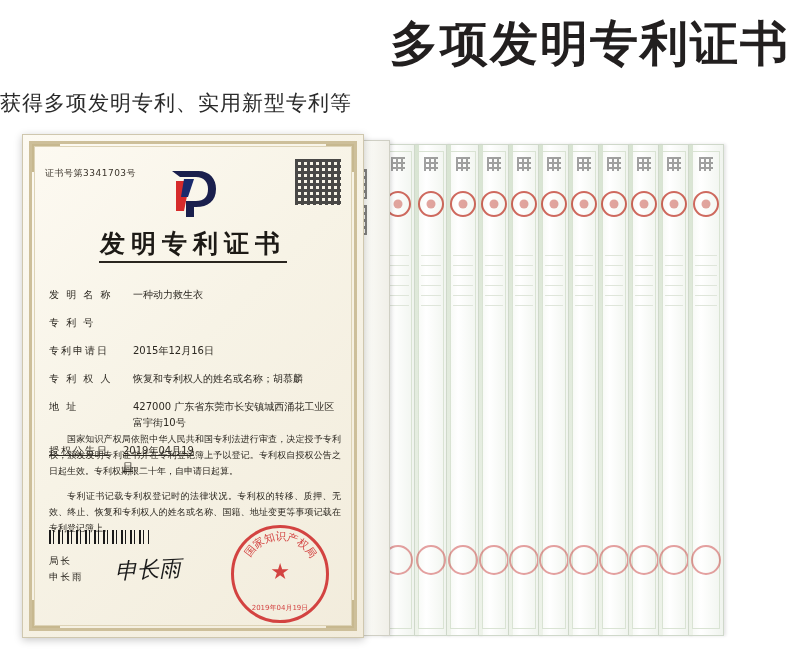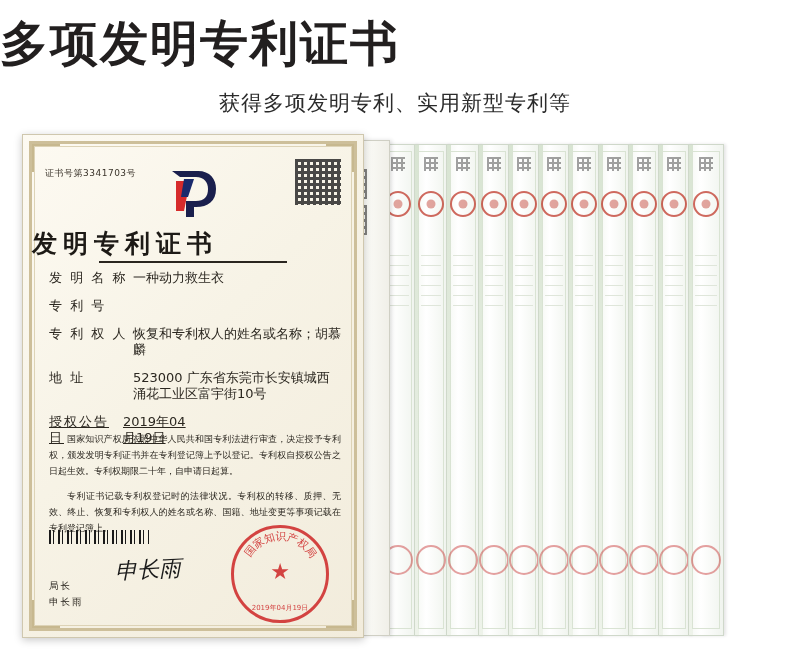--- a/index.html
+++ b/index.html
@@ -8,30 +8,30 @@
     background:#ffffff;
     font-family:"Liberation Sans","DejaVu Sans",sans-serif;
     overflow:hidden;
     position:relative;
   }
   .page{position:relative;width:790px;height:652px;}
 
   
   .title{
     position:absolute;top:14px;left:0;width:790px;
-    text-align:left;
+    text-align:right;
     font-size:48px;line-height:58px;
     font-weight:bold;
     color:#221f1f;
     letter-spacing:2px;
     font-family:"DejaVu Sans","Liberation Sans",sans-serif;
   }
   .subtitle{
     position:absolute;top:88px;left:0;width:790px;
-    text-align:center;
+    text-align:left;
     font-size:21px;line-height:30px;
     color:#2b2b2b;
     letter-spacing:1px;
     font-family:"DejaVu Sans","Liberation Sans",sans-serif;
   }
 
   
   .stack{position:absolute;left:0;top:128px;width:790px;height:524px;}
 
   .cert-thin{
@@ -142,31 +142,31 @@
     background:
       linear-gradient(90deg,#2b2b2b 3px,transparent 3px) 0 0/6px 6px,
       linear-gradient(180deg,#2b2b2b 3px,transparent 3px) 0 0/6px 6px;
     opacity:.85;
   }
   .logo{
     position:absolute;left:50%;top:32px;transform:translateX(-50%);
     width:58px;height:54px;
   }
   .cert-title{
-    position:absolute;left:9px;right:0;top:92px;
+    position:absolute;left:0;right:0;top:92px;text-align:center;
     font-size:25px;font-weight:bold;color:#1d1a16;letter-spacing:6px;
     font-family:Liberation Serif, serif;
   }
   .cert-title-underline{
     position:absolute;left:76px;right:76px;top:126px;height:2px;background:#2a261f;
   }
 
   .fields{
-    position:absolute;left:26px;right:22px;top:135px;
-    font-size:13px;color:#2b2720;line-height:16px;
+    position:absolute;left:26px;right:22px;top:152px;
+    font-size:10px;color:#2b2720;line-height:16px;
     font-family:"DejaVu Sans","Liberation Sans",sans-serif;
   }
   .frow{display:flex;margin-bottom:12px;}
   .flabel{width:84px;flex:none;letter-spacing:2px;}
   .fvalue{flex:1;}
   .frow.two{justify-content:space-between;}
   .frow.two .half{display:flex;width:50%;text-decoration:underline;}
   .frow.two .half .flabel{width:74px;}
 
   .body-text{
@@ -174,21 +174,21 @@
     font-size:9px;line-height:16px;color:#2b2720;text-align:justify;
     font-family:"DejaVu Sans","Liberation Sans",sans-serif;
   }
   .body-text p{margin:0 0 9px 0;text-indent:18px;}
 
   .barcode{
     position:absolute;left:26px;top:395px;width:100px;height:14px;
     background:repeating-linear-gradient(90deg,#1a1a1a 0 2px,transparent 2px 4px,#1a1a1a 4px 5px,transparent 5px 9px);
   }
   .director{
-    position:absolute;left:26px;top:443px;
+    position:absolute;left:26px;top:418px;
     font-size:9.5px;color:#2b2720;line-height:16px;letter-spacing:2px;
     font-family:"DejaVu Sans","Liberation Sans",sans-serif;
   }
   .signature{
     position:absolute;left:92px;top:420px;
     font-size:22px;color:#1b1b1b;
     font-family:"DejaVu Serif","Liberation Serif",serif;
     font-style:italic;
     transform:rotate(-3deg);
   }
@@ -432,26 +432,30 @@
 
       <div class="fields">
         <div class="frow">
           <div class="flabel">发 明 名 称</div>
           <div class="fvalue">一种动力救生衣</div>
         </div>
         <div class="frow">
           <div class="flabel">专 利 号</div>
         </div>
         <div class="frow">
+          <div class="flabel">专利申请日</div>
+          <div class="fvalue">2015年12月16日</div>
+        </div>
+        <div class="frow">
           <div class="flabel">专 利 权 人</div>
           <div class="fvalue">恢复和专利权人的姓名或名称；胡慕麟</div>
         </div>
         <div class="frow">
           <div class="flabel">地 址</div>
-          <div class="fvalue">523000 广东省东莞市长安镇城西涌花工业区富宇街10号</div>
+          <div class="fvalue">427000 广东省东莞市长安镇城西涌花工业区富宇街10号</div>
         </div>
         <div class="frow two">
           <div class="half">
             <div class="flabel">授权公告日</div>
             <div class="fvalue">2019年04月19日</div>
           </div>
           <div class="half">
           </div>
         </div>
       </div>

